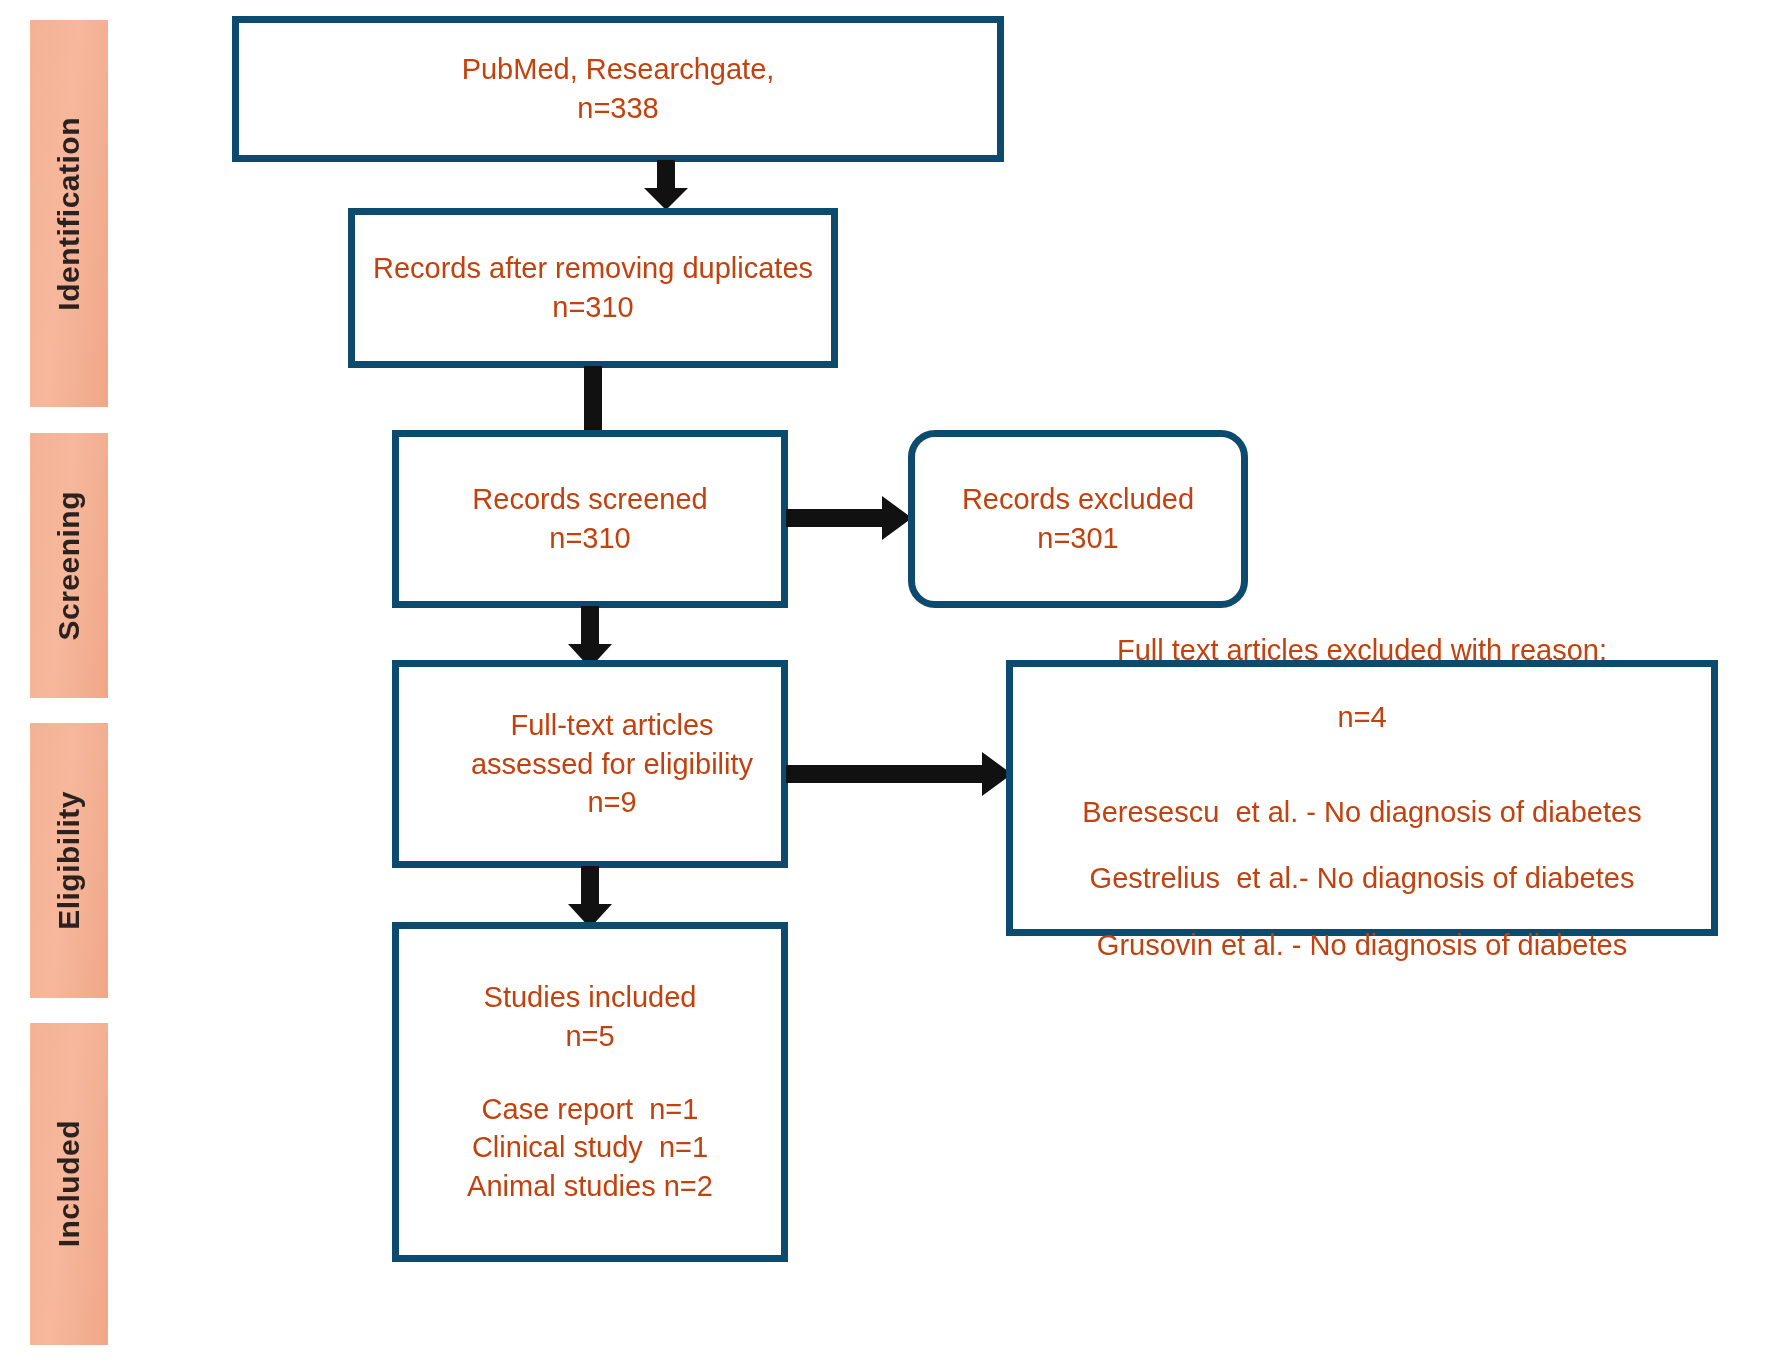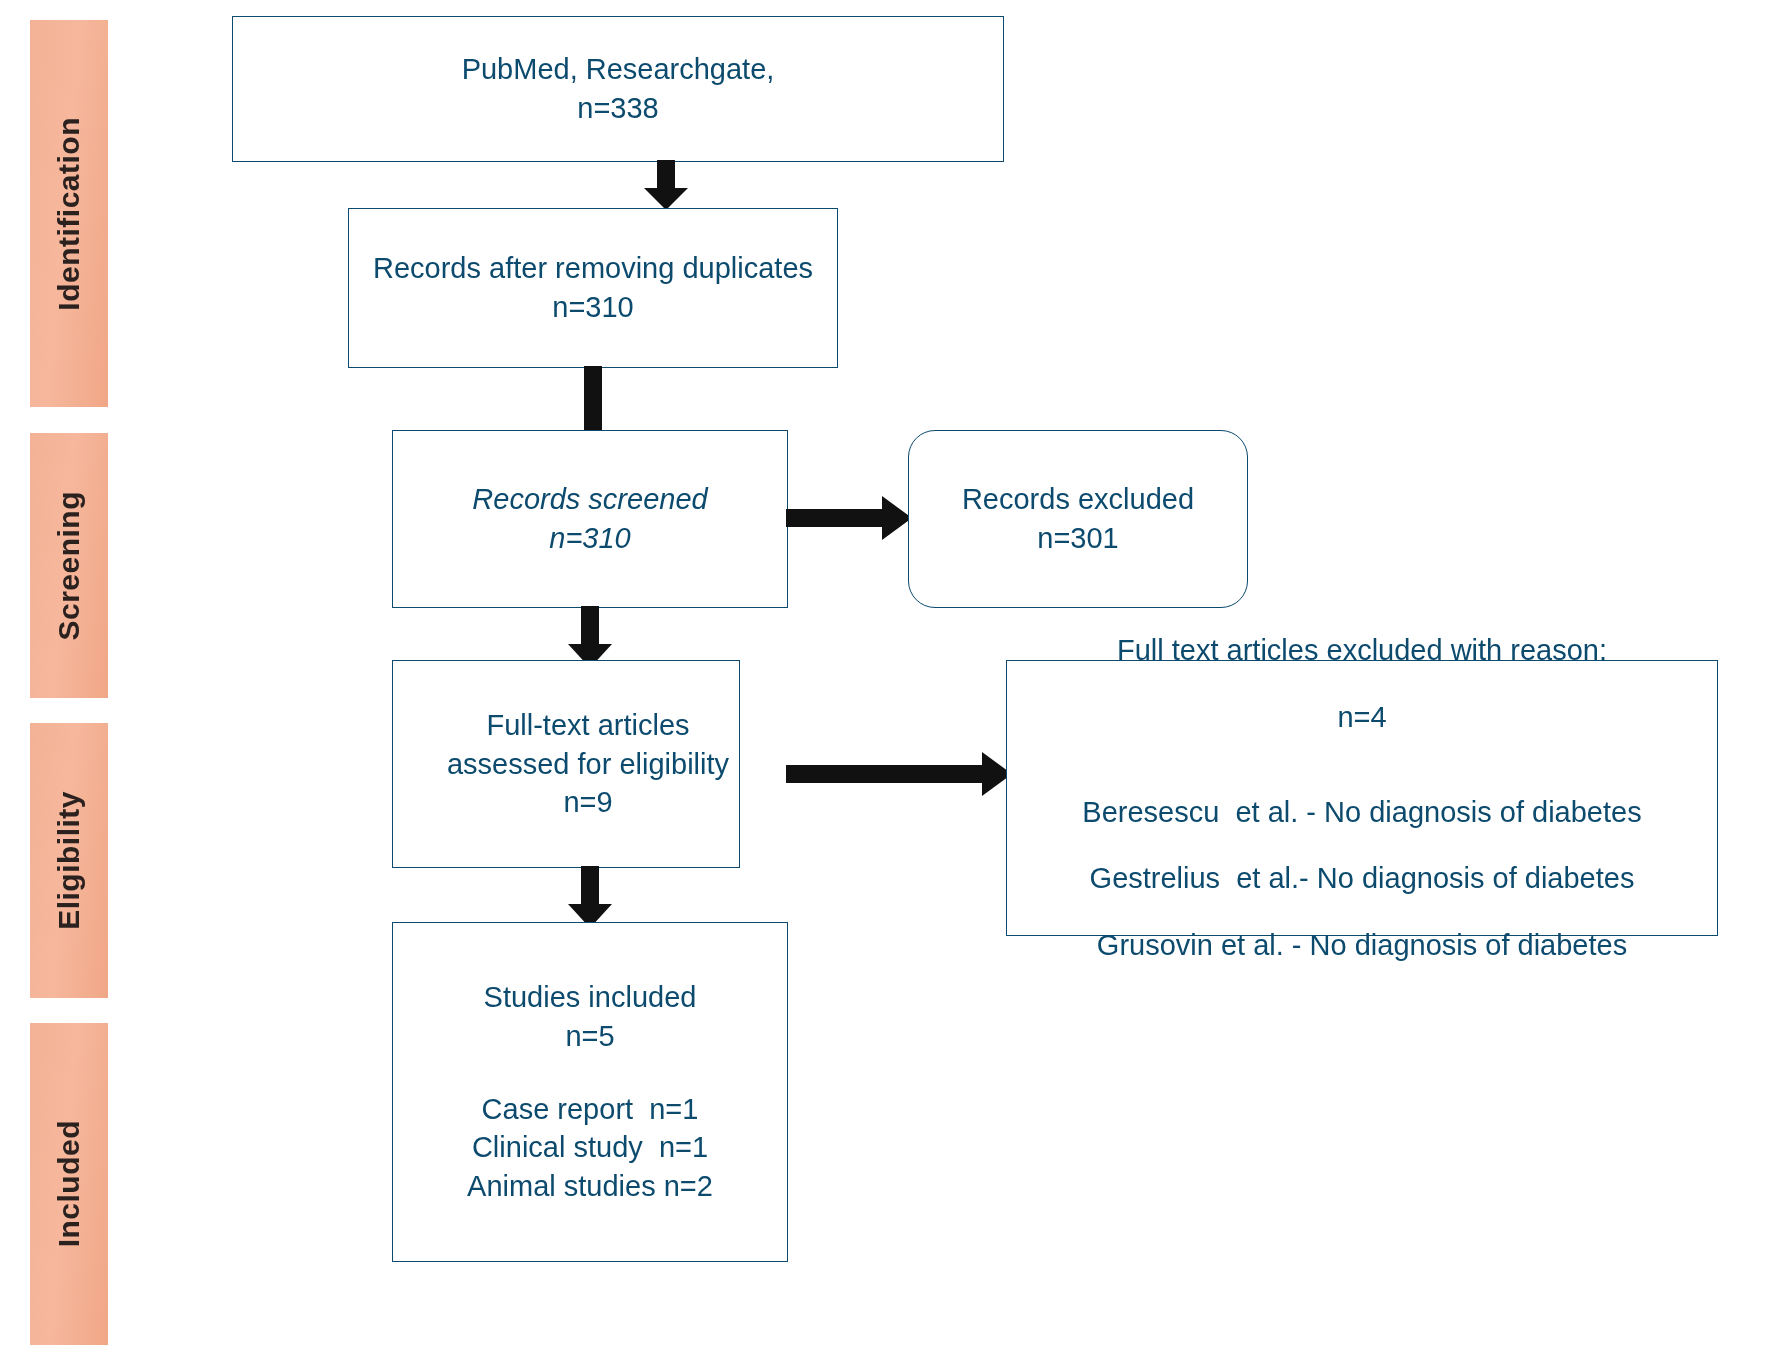--- a/index.html
+++ b/index.html
@@ -34,30 +34,30 @@
     font-size: 30px;
     letter-spacing: 0.5px;
     color: #2b2220;
     white-space: nowrap;
   }
 
   
   .flow-box {
     position: absolute;
     box-sizing: border-box;
-    border: 1px solid #0c4a6e;
+    border: 7px solid #0c4a6e;
     background: #ffffff;
     display: flex;
     flex-direction: column;
     align-items: center;
     justify-content: center;
     text-align: center;
     font-size: 29px;
     line-height: 1.34;
-    color: #0c4a6e;
+    color: #c2410c;
   }
   .flow-box .line {
     white-space: pre;
   }
   .gap {
     height: 34px;
   }
 
   
   .arrow-down {
@@ -106,21 +106,21 @@
     <span class="line">Records after removing duplicates</span>
     <span class="line">n=310</span>
   </div>
 
   <div class="arrow-down" style="left:565px; top:366px; width:56px; height:118px;">
     <svg width="56" height="118" viewBox="0 0 56 118">
       <polygon points="19,0 37,0 37,94 50,94 28,118 6,94 19,94" fill="#111111"></polygon>
     </svg>
   </div>
 
-  <div class="flow-box" style="left:392px; top:430px; width:396px; height:178px;font-style:italic;">
+  <div class="flow-box" style="left:392px; top:430px; width:396px; height:178px;">
     <span class="line">Records screened</span>
     <span class="line">n=310</span>
   </div>
 
   <div class="arrow-right" style="left:786px; top:490px; width:126px; height:56px;">
     <svg width="126" height="56" viewBox="0 0 126 56">
       <polygon points="0,19 96,19 96,6 126,28 96,50 96,37 0,37" fill="#111111"></polygon>
     </svg>
   </div>
 
@@ -128,21 +128,21 @@
     <span class="line">Records excluded</span>
     <span class="line">n=301</span>
   </div>
 
   <div class="arrow-down" style="left:562px; top:606px; width:56px; height:62px;">
     <svg width="56" height="62" viewBox="0 0 56 62">
       <polygon points="19,0 37,0 37,38 50,38 28,62 6,38 19,38" fill="#111111"></polygon>
     </svg>
   </div>
 
-  <div class="flow-box" style="left:392px; top:660px; width:348px; height:208px;padding-left:44px;">
+  <div class="flow-box" style="left:392px; top:660px; width:396px; height:208px;padding-left:44px;">
     <span class="line">Full-text articles</span>
     <span class="line">assessed for eligibility</span>
     <span class="line">n=9</span>
   </div>
 
   <div class="arrow-right" style="left:786px; top:746px; width:226px; height:56px;">
     <svg width="226" height="56" viewBox="0 0 226 56">
       <polygon points="0,19 196,19 196,6 226,28 196,50 196,37 0,37" fill="#111111"></polygon>
     </svg>
   </div>

